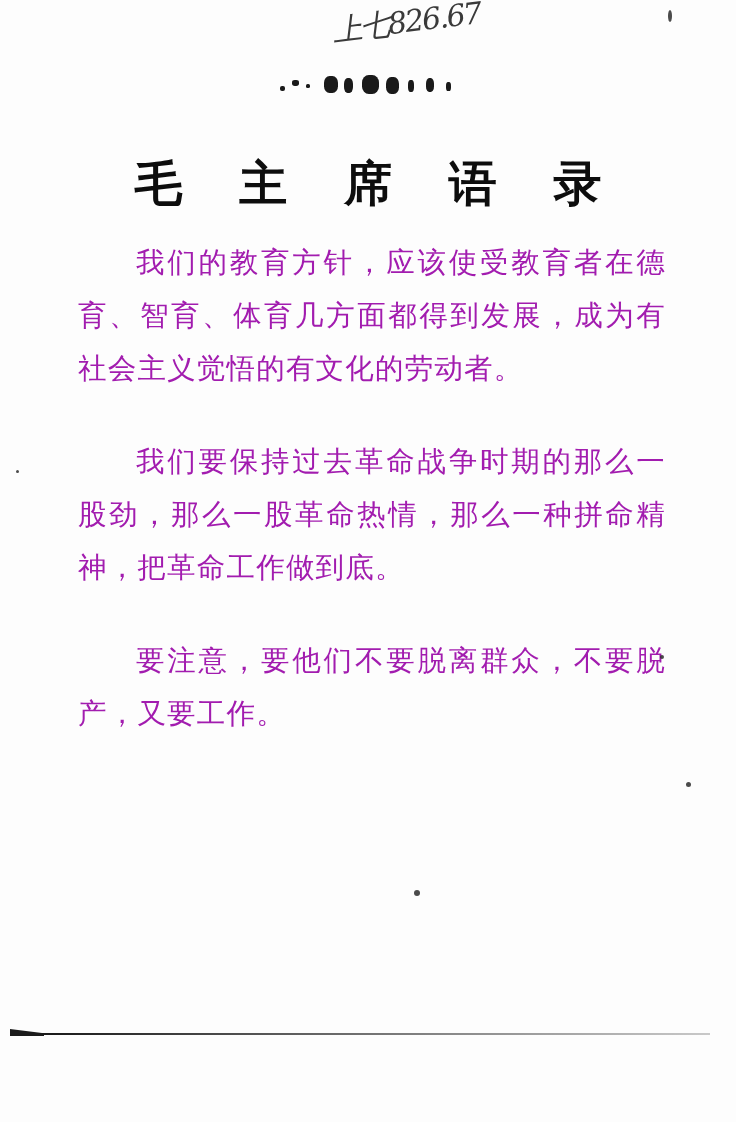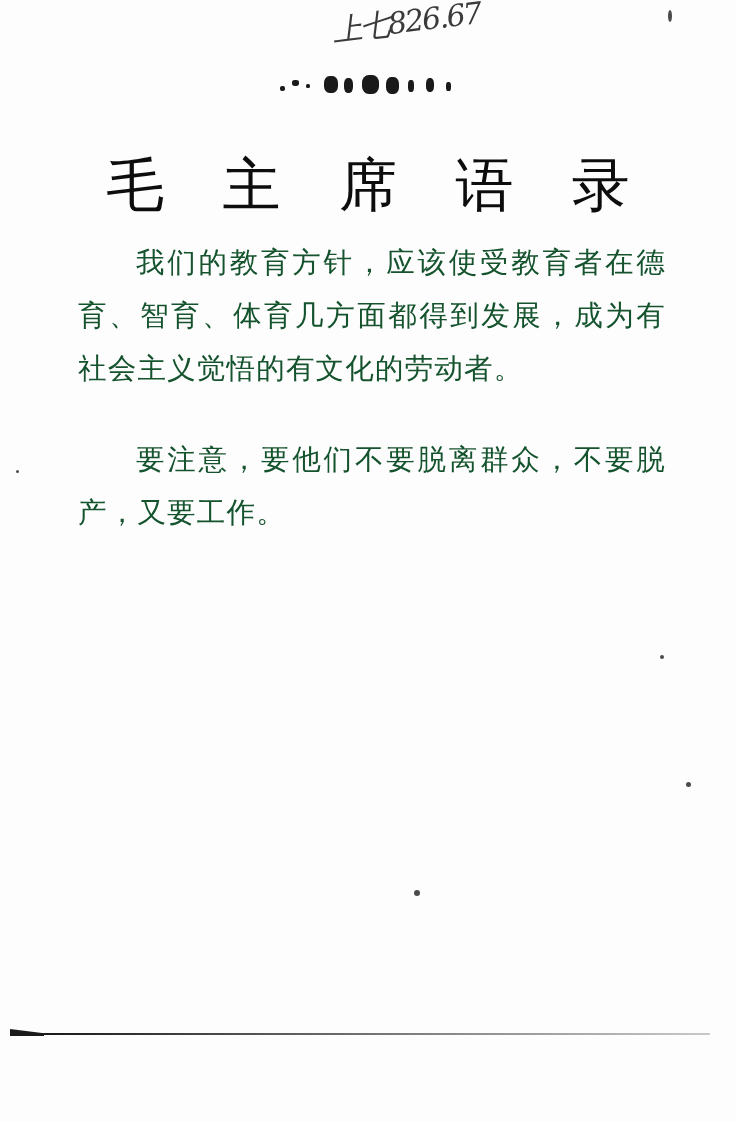--- a/index.html
+++ b/index.html
@@ -48,50 +48,50 @@
   .speck {
     position: absolute;
     background: #1a1a1a;
     border-radius: 40%;
   }
 
   .title {
     position: absolute;
     left: 0;
     right: 0;
-    top: 108px;
+    top: 120px;
     text-align: center;
     font-family: "DejaVu Serif", serif;
-    font-weight: normal;
-    font-size: 58px;
+    font-weight: bold;
+    font-size: 48px;
     letter-spacing: 20px;
     text-indent: 20px;
     color: #0d0d0d;
     white-space: nowrap;
   }
 
   .body-block {
     position: absolute;
     left: 78px;
     top: 236px;
     width: 588px;
   }
 
   .para {
     font-family: "DejaVu Serif", serif;
     font-size: 28.5px;
     line-height: 53px;
     letter-spacing: 1.2px;
     text-align: justify;
     text-justify: inter-character;
-    color: #14532d;
+    color: #a21caf;
     margin: 0 0 40px 0;
     text-indent: 58px;
   }
-  .para:last-child { margin-bottom: 0; font-family: Liberation Mono, monospace; }
+  .para:last-child { margin-bottom: 0; }
 
   
   .dust {
     position: absolute;
     background: #2b2b2b;
     border-radius: 50%;
     opacity: 0.85;
   }
 
   
@@ -130,20 +130,21 @@
     <span class="speck" style="left:110px;top:5px;  width:13px; height:17px;"></span>
     <span class="speck" style="left:132px;top:8px;  width:6px;  height:12px;"></span>
     <span class="speck" style="left:150px;top:6px;  width:8px;  height:14px;"></span>
     <span class="speck" style="left:170px;top:10px; width:5px;  height:9px;"></span>
   </div>
 
   <h1 class="title">毛 主 席 语 录</h1>
 
   <div class="body-block">
     <p class="para">我们的教育方针，应该使受教育者在德育、智育、体育几方面都得到发展，成为有社会主义觉悟的有文化的劳动者。</p>
+    <p class="para">我们要保持过去革命战争时期的那么一股劲，那么一股革命热情，那么一种拼命精神，把革命工作做到底。</p>
     <p class="para">要注意，要他们不要脱离群众，不要脱产，又要工作。</p>
   </div>
 
   <span class="dust" style="left:668px; top:10px; width:4px; height:12px;"></span>
   <span class="dust" style="left:660px; top:655px; width:4px; height:4px;"></span>
   <span class="dust" style="left:686px; top:782px; width:5px; height:5px;"></span>
   <span class="dust" style="left:414px; top:890px; width:6px; height:6px;"></span>
   <span class="dust" style="left:16px; top:470px; width:3px; height:3px;"></span>
 
   <div class="bottom-rule"></div>

